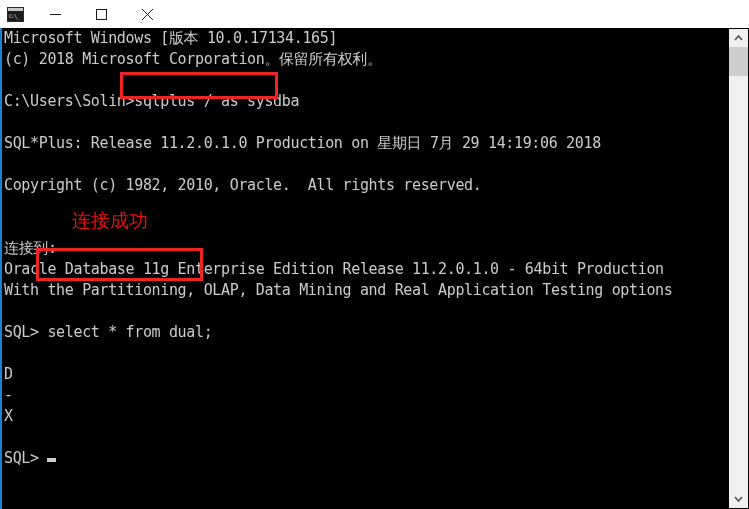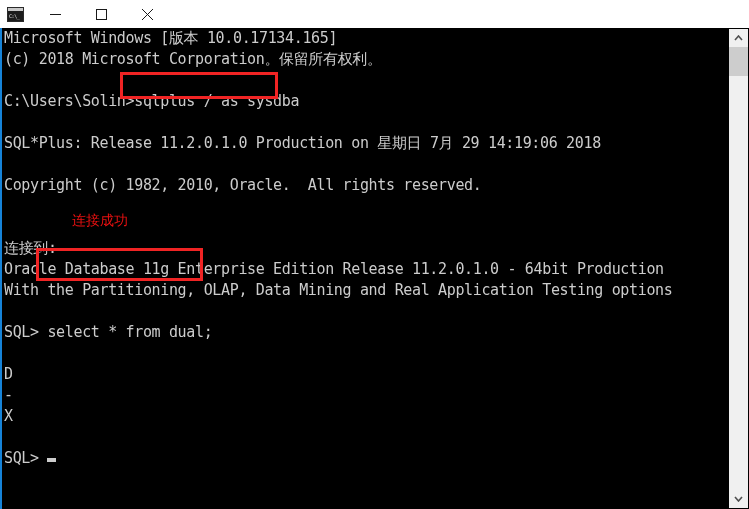--- a/index.html
+++ b/index.html
@@ -130,21 +130,21 @@
     box-sizing: border-box;
     pointer-events: none;
   }
   #annot-sqlplus-box { left: 120px; top: 72px; width: 158px; height: 27px; }
   #annot-select-box  { left: 36px;  top: 248px; width: 167px; height: 33px; }
   #annot-success {
     position: absolute;
     left: 70px;
     top: 181px;
     font-family: "DejaVu Sans", sans-serif;
-    font-size: 14px;
+    font-size: 19px;
     line-height: 22px;
     color: #e81010;
     white-space: nowrap;
     font-weight: 500;
   }
 
   
   #scrollbar {
     position: absolute;
     right: 1px;

